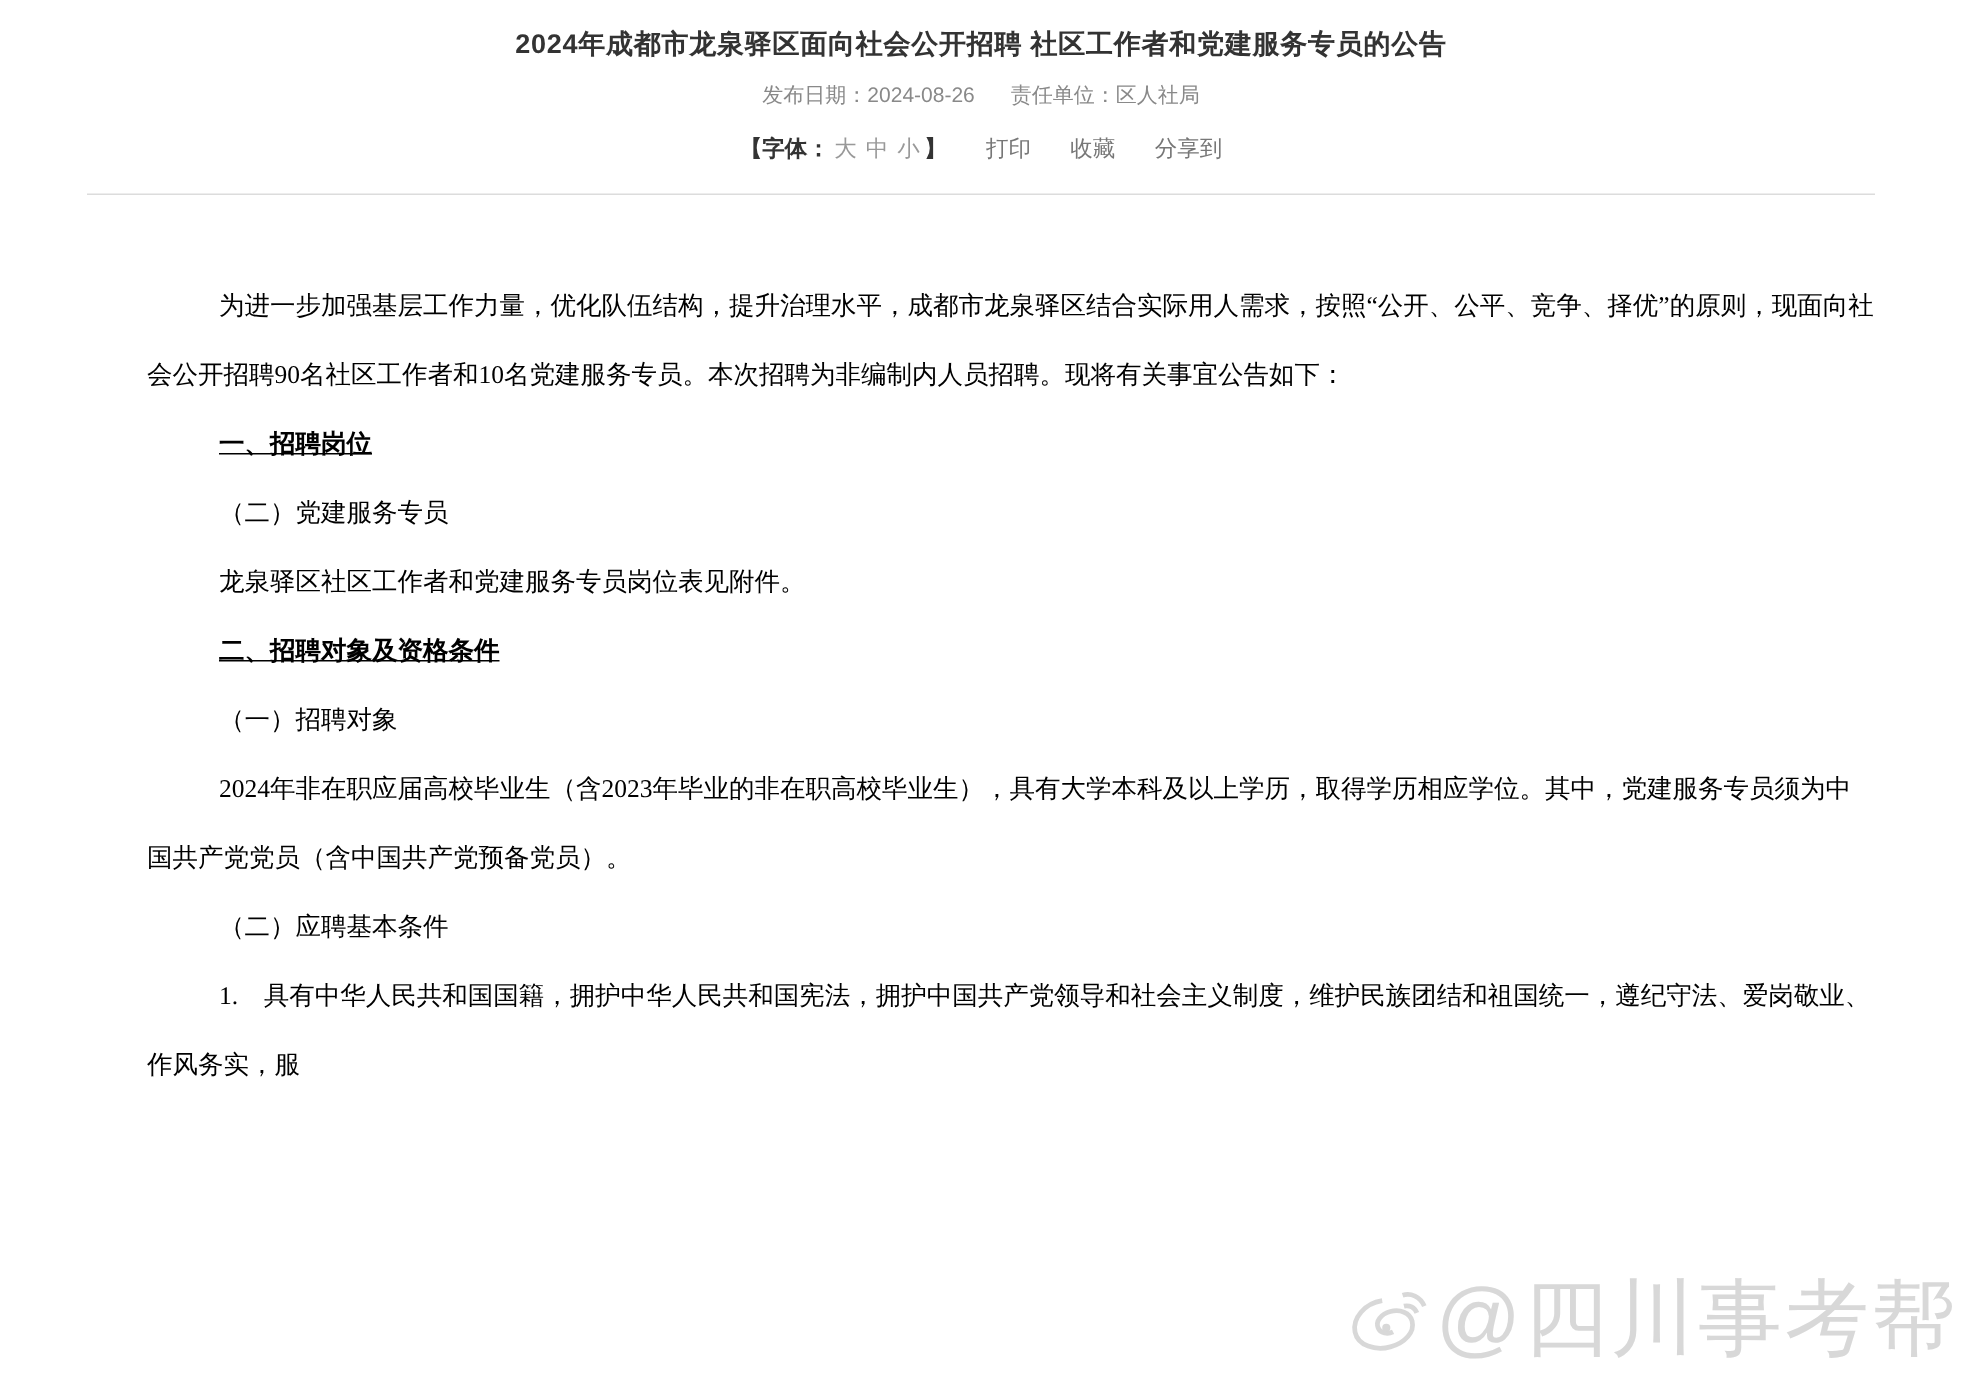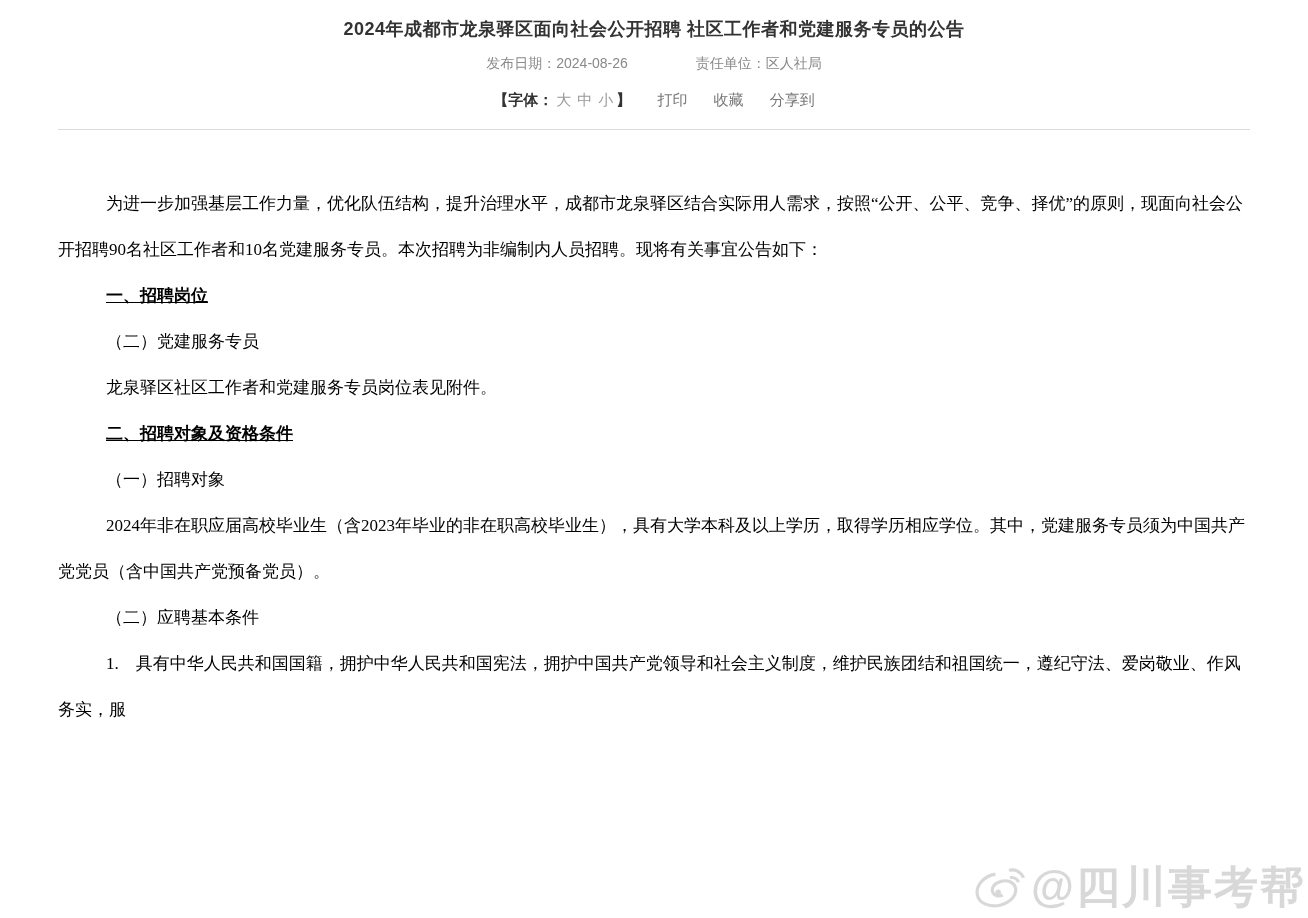--- a/index.html
+++ b/index.html
@@ -21,21 +21,21 @@
     color: #333333;
     letter-spacing: 0.5px;
     line-height: 26px;
   }
   .doc-meta {
     margin-top: 11px;
     font-size: 14px;
     color: #898989;
     line-height: 20px;
   }
-  .doc-meta .meta-item { margin: 0 32px; text-align: right; }
+  .doc-meta .meta-item { margin: 0 10px; text-align: right; }
   .doc-toolbar {
     margin-top: 17px;
     font-size: 15px;
     color: #333333;
     line-height: 19px;
   }
   .doc-toolbar .font-bracket { font-weight: bold; color: #333333; }
   .doc-toolbar .font-size-link {
     color: #999999;
     margin: 0 3px;
@@ -55,37 +55,37 @@
   }
   
   .content {
     margin: 0 58px;
     padding-top: 51px;
     font-family: "Liberation Serif", "DejaVu Serif", serif;
     font-size: 17px;
     color: #000000;
     line-height: 46px;
   }
-  .content p { text-indent: 48px; }
+  .content p { text-indent: 48px; margin-left: 40px; }
   .content p.heading { font-weight: bold; text-decoration: underline; }
   
   .watermark {
     position: absolute;
     right: 2px;
     bottom: 0px;
     display: flex;
     align-items: center;
     color: #d2d2d2;
     opacity: 0.85;
     pointer-events: none;
     white-space: nowrap;
   }
   .watermark .wm-text {
-    font-size: 44px;
-    font-weight: bold;
+    font-size: 56px;
+    font-weight: normal;
     letter-spacing: 2px;
     text-shadow: 1px 1px 0 #ffffff, -1px -1px 0 #ffffff;
   }
   .watermark svg { margin-right: 2px; }
 </style>
 </head>
 <body>
 
 <div class="page">
 

